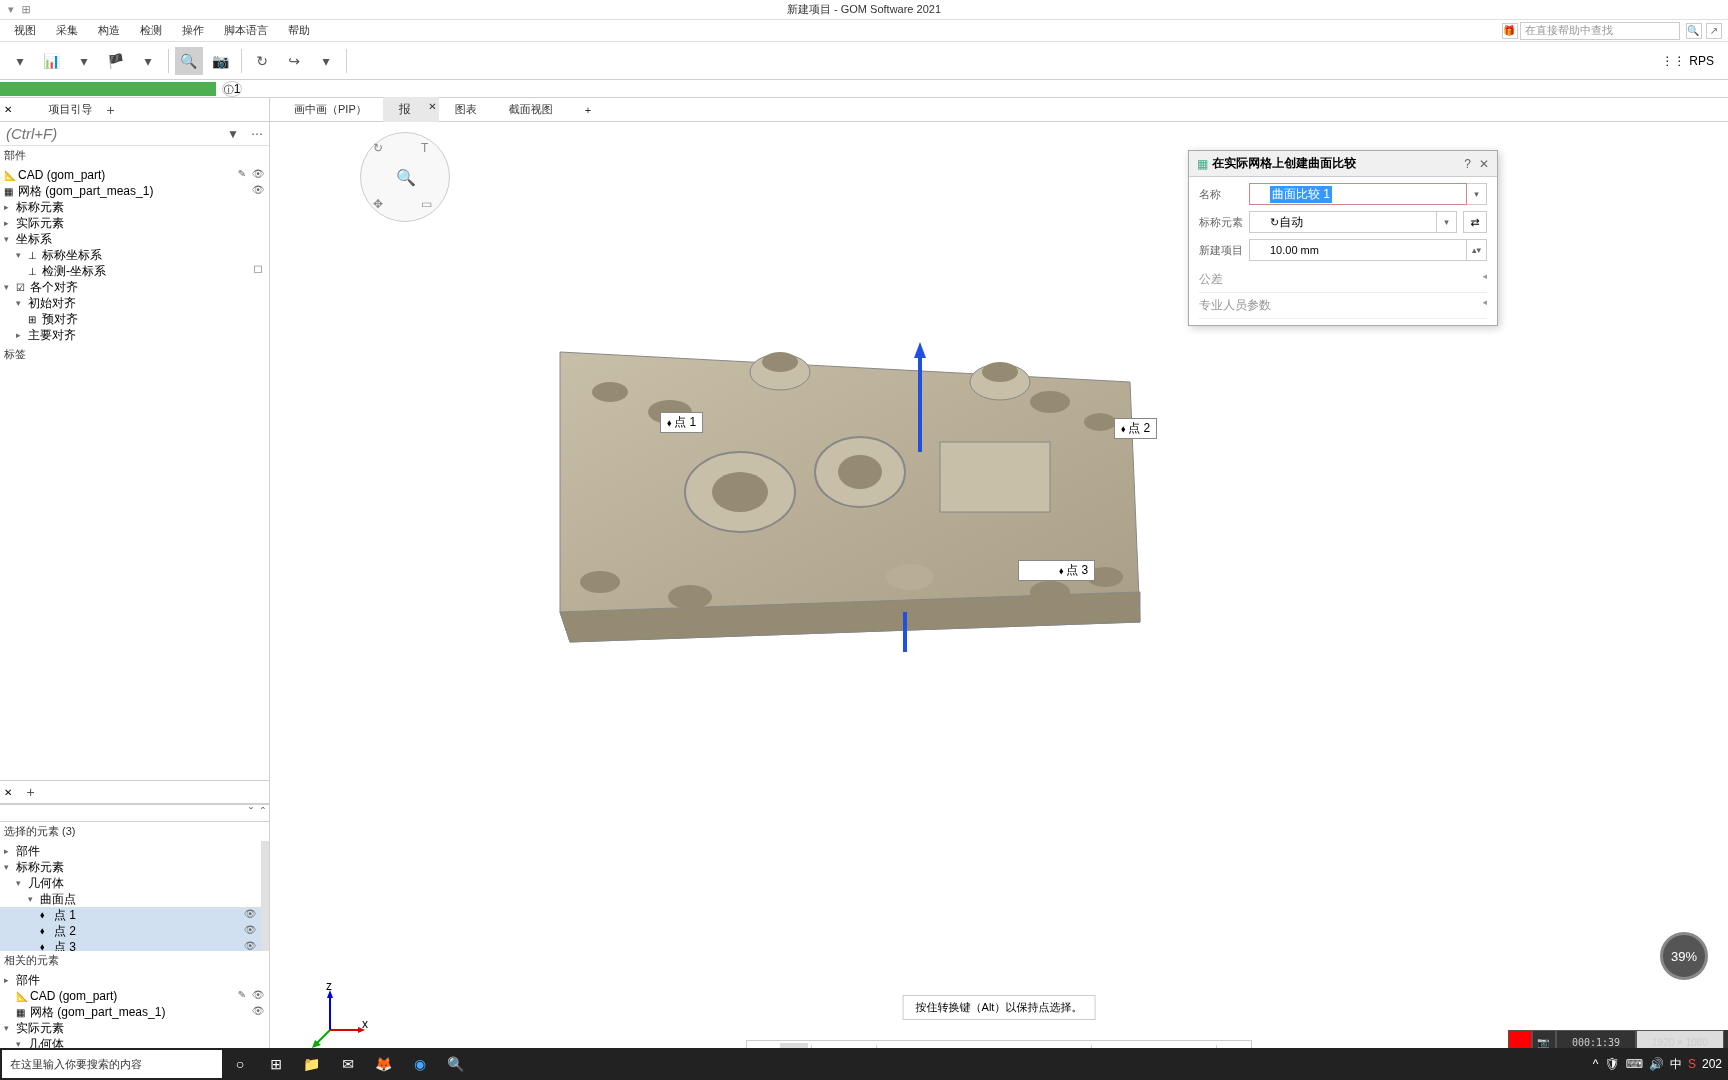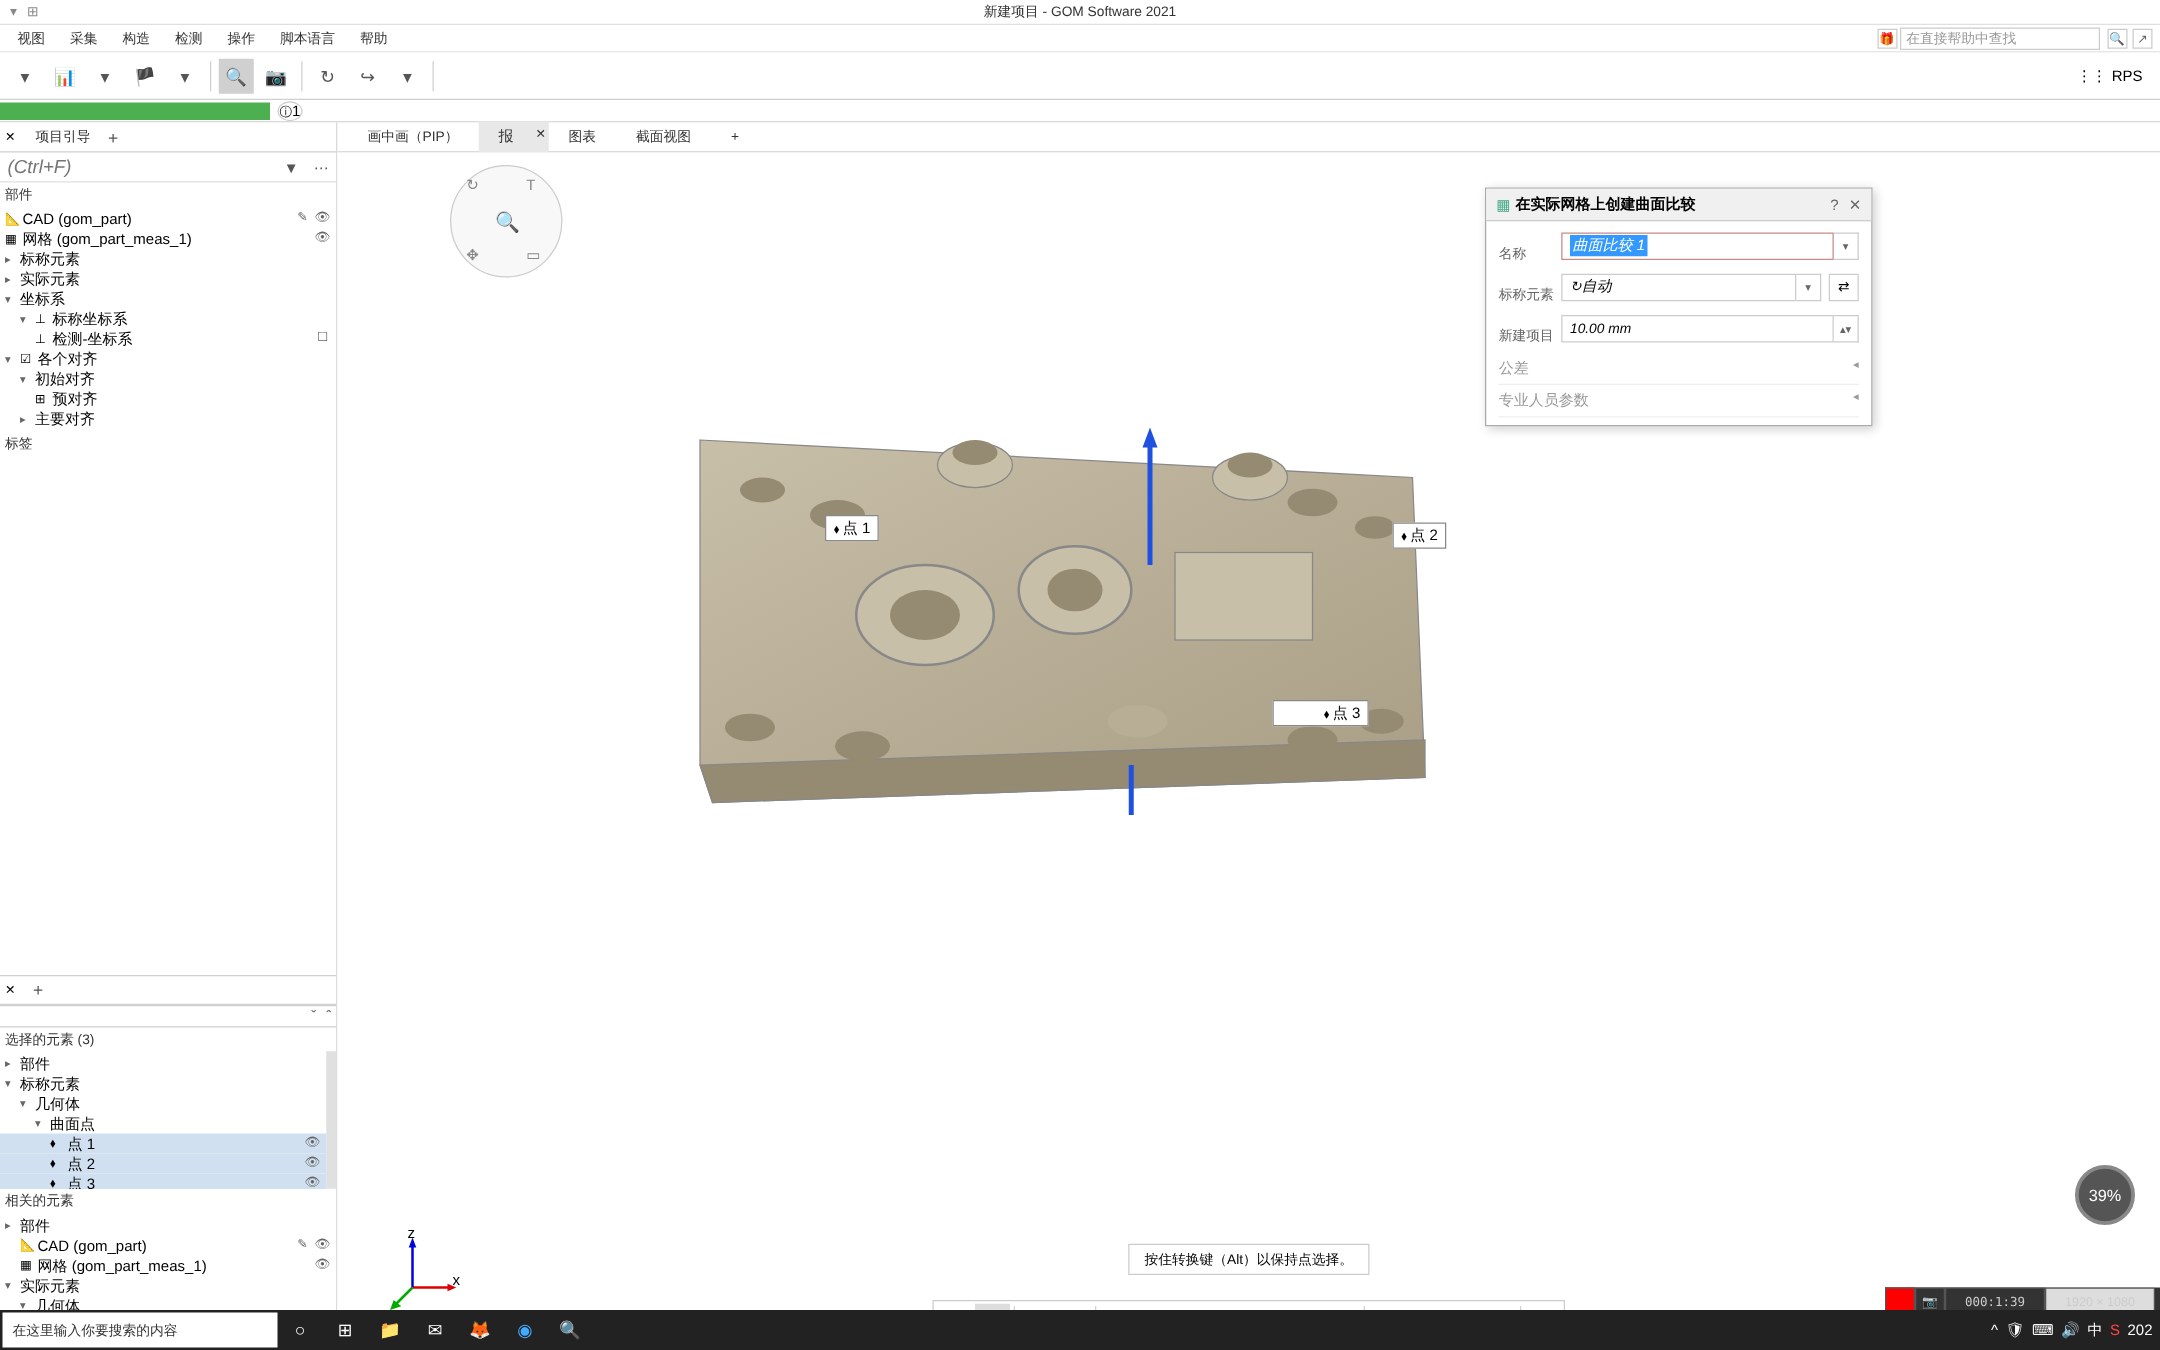--- a/index.html
+++ b/index.html
@@ -23,21 +23,21 @@
 .toolbar-right { margin-left: auto; display: flex; align-items: center; gap: 4px; padding-right: 10px; }
 
 .progress-row { height: 18px; background: #fff; display: flex; align-items: center; border-bottom: 1px solid #d0d0d0; }
 .progress-bar { width: 216px; height: 14px; background: linear-gradient(to right, #4CAF50 0%, #4CAF50 100%); }
 .progress-info { width: 20px; height: 16px; border: 1px solid #ccc; border-radius: 50%; margin-left: 6px; font-size: 10px; text-align: center; }
 
 .main-area { display: flex; height: calc(100% - 98px); }
 
 .left-panel { width: 270px; background: #fff; border-right: 1px solid #d0d0d0; display: flex; flex-direction: column; }
 .panel-tabs { height: 24px; display: flex; align-items: center; border-bottom: 1px solid #d0d0d0; padding: 0 4px; }
-.panel-tab { padding: 2px 8px; font-size: 11px; color: #333; }
+.panel-tab { padding: 2px 8px; font-size: 11px; color: #333; margin-left: 20px; }
 .panel-tab-close { font-size: 10px; margin-right: 8px; cursor: pointer; }
 .panel-tab-add { font-size: 14px; cursor: pointer; color: #555; margin-left: 6px; }
 .filter-row { height: 24px; display: flex; align-items: center; border-bottom: 1px solid #e0e0e0; }
 .filter-input { flex: 1; border: none; padding: 2px 6px; font-size: 15px; color: #999; font-style: italic; }
 .filter-btn { width: 24px; text-align: center; cursor: pointer; color: #555; }
 
 .tree { flex: 1; overflow-y: auto; padding: 2px 0; font-size: 11px; }
 .tree-item { display: flex; align-items: center; height: 16px; padding-left: 4px; cursor: pointer; }
 .tree-toggle { width: 12px; font-size: 9px; color: #666; }
 .tree-icon { width: 14px; font-size: 10px; }
@@ -75,22 +75,22 @@
 .bt-sep { width: 1px; background: #d0d0d0; margin: 2px 2px; }
 
 .dialog { position: absolute; top: 28px; right: 230px; width: 310px; background: #fff; border: 1px solid #aaa; box-shadow: 2px 2px 8px rgba(0,0,0,0.2); }
 .dialog-title { height: 26px; background: #f0f0f0; border-bottom: 1px solid #ccc; display: flex; align-items: center; padding: 0 8px; font-size: 11px; }
 .dialog-title-icon { margin-right: 4px; color: #4a8; }
 .dialog-title-text { flex: 1; font-weight: bold; }
 .dialog-help { margin-right: 8px; cursor: pointer; color: #666; }
 .dialog-close { cursor: pointer; color: #666; }
 .dialog-body { padding: 6px 10px; }
 .dialog-row { display: flex; align-items: center; margin-bottom: 6px; }
-.dialog-label { width: 50px; font-size: 11px; color: #666; margin-top: 12px; }
-.dialog-field { flex: 1; height: 22px; border: 1px solid #ccc; padding: 2px 6px; font-size: 11px; display: flex; align-items: center; font-style: italic; }
+.dialog-label { width: 50px; font-size: 11px; color: #666; }
+.dialog-field { flex: 1; height: 22px; border: 1px solid #ccc; padding: 2px 20px; font-size: 11px; display: flex; align-items: center; }
 .dialog-field.highlight { border-color: #c88; background: #fff; }
 .dialog-field.highlight span { background: #3399ff; color: white; padding: 0 2px; }
 .dialog-field-btn { width: 20px; height: 22px; border: 1px solid #ccc; border-left: none; text-align: center; line-height: 20px; font-size: 9px; color: #666; }
 .dialog-extra-btn { width: 24px; height: 22px; border: 1px solid #ccc; margin-left: 6px; text-align: center; line-height: 20px; font-size: 11px; }
 .dialog-section { font-size: 11px; color: #999; padding: 4px 0; border-bottom: 1px solid #eee; display: flex; }
 .dialog-section-arrow { margin-left: auto; font-size: 9px; }
 .dialog-buttons { display: flex; justify-content: flex-end; gap: 6px; padding: 8px 10px; }
 .dialog-btn { padding: 4px 14px; border: 1px solid #ccc; background: #fff; font-size: 11px; cursor: pointer; }
 .dialog-btn.ok { color: #aaa; }
 .dialog-btn.ok::before { content: "✓ "; color: #8c8; }

